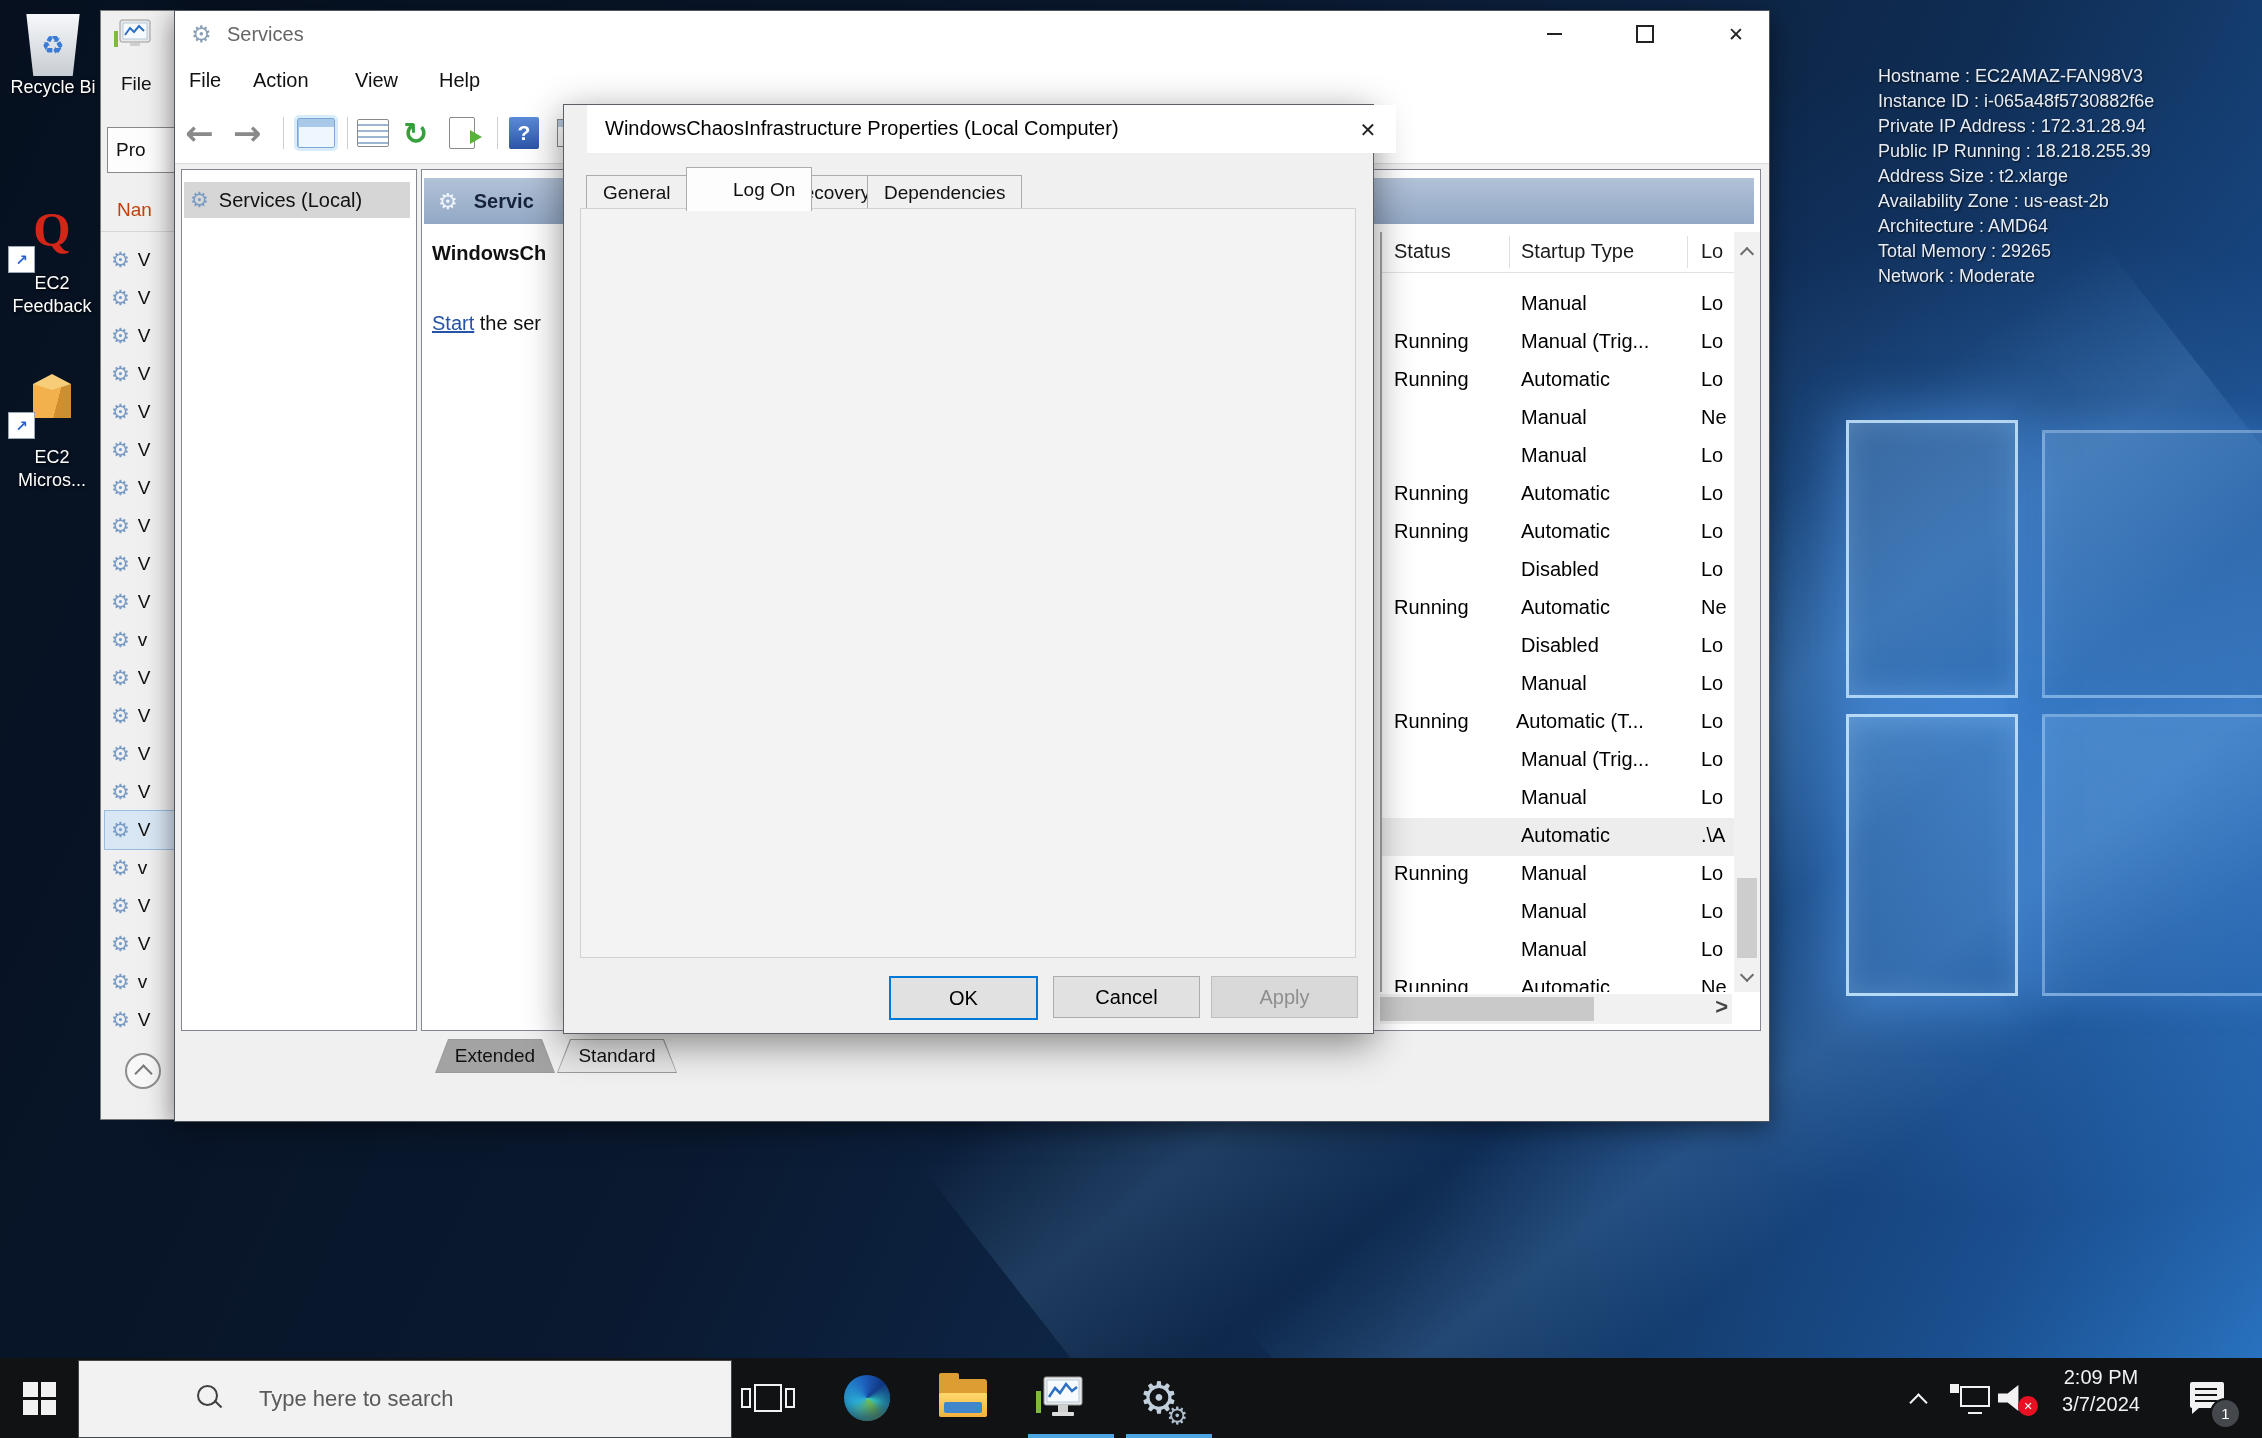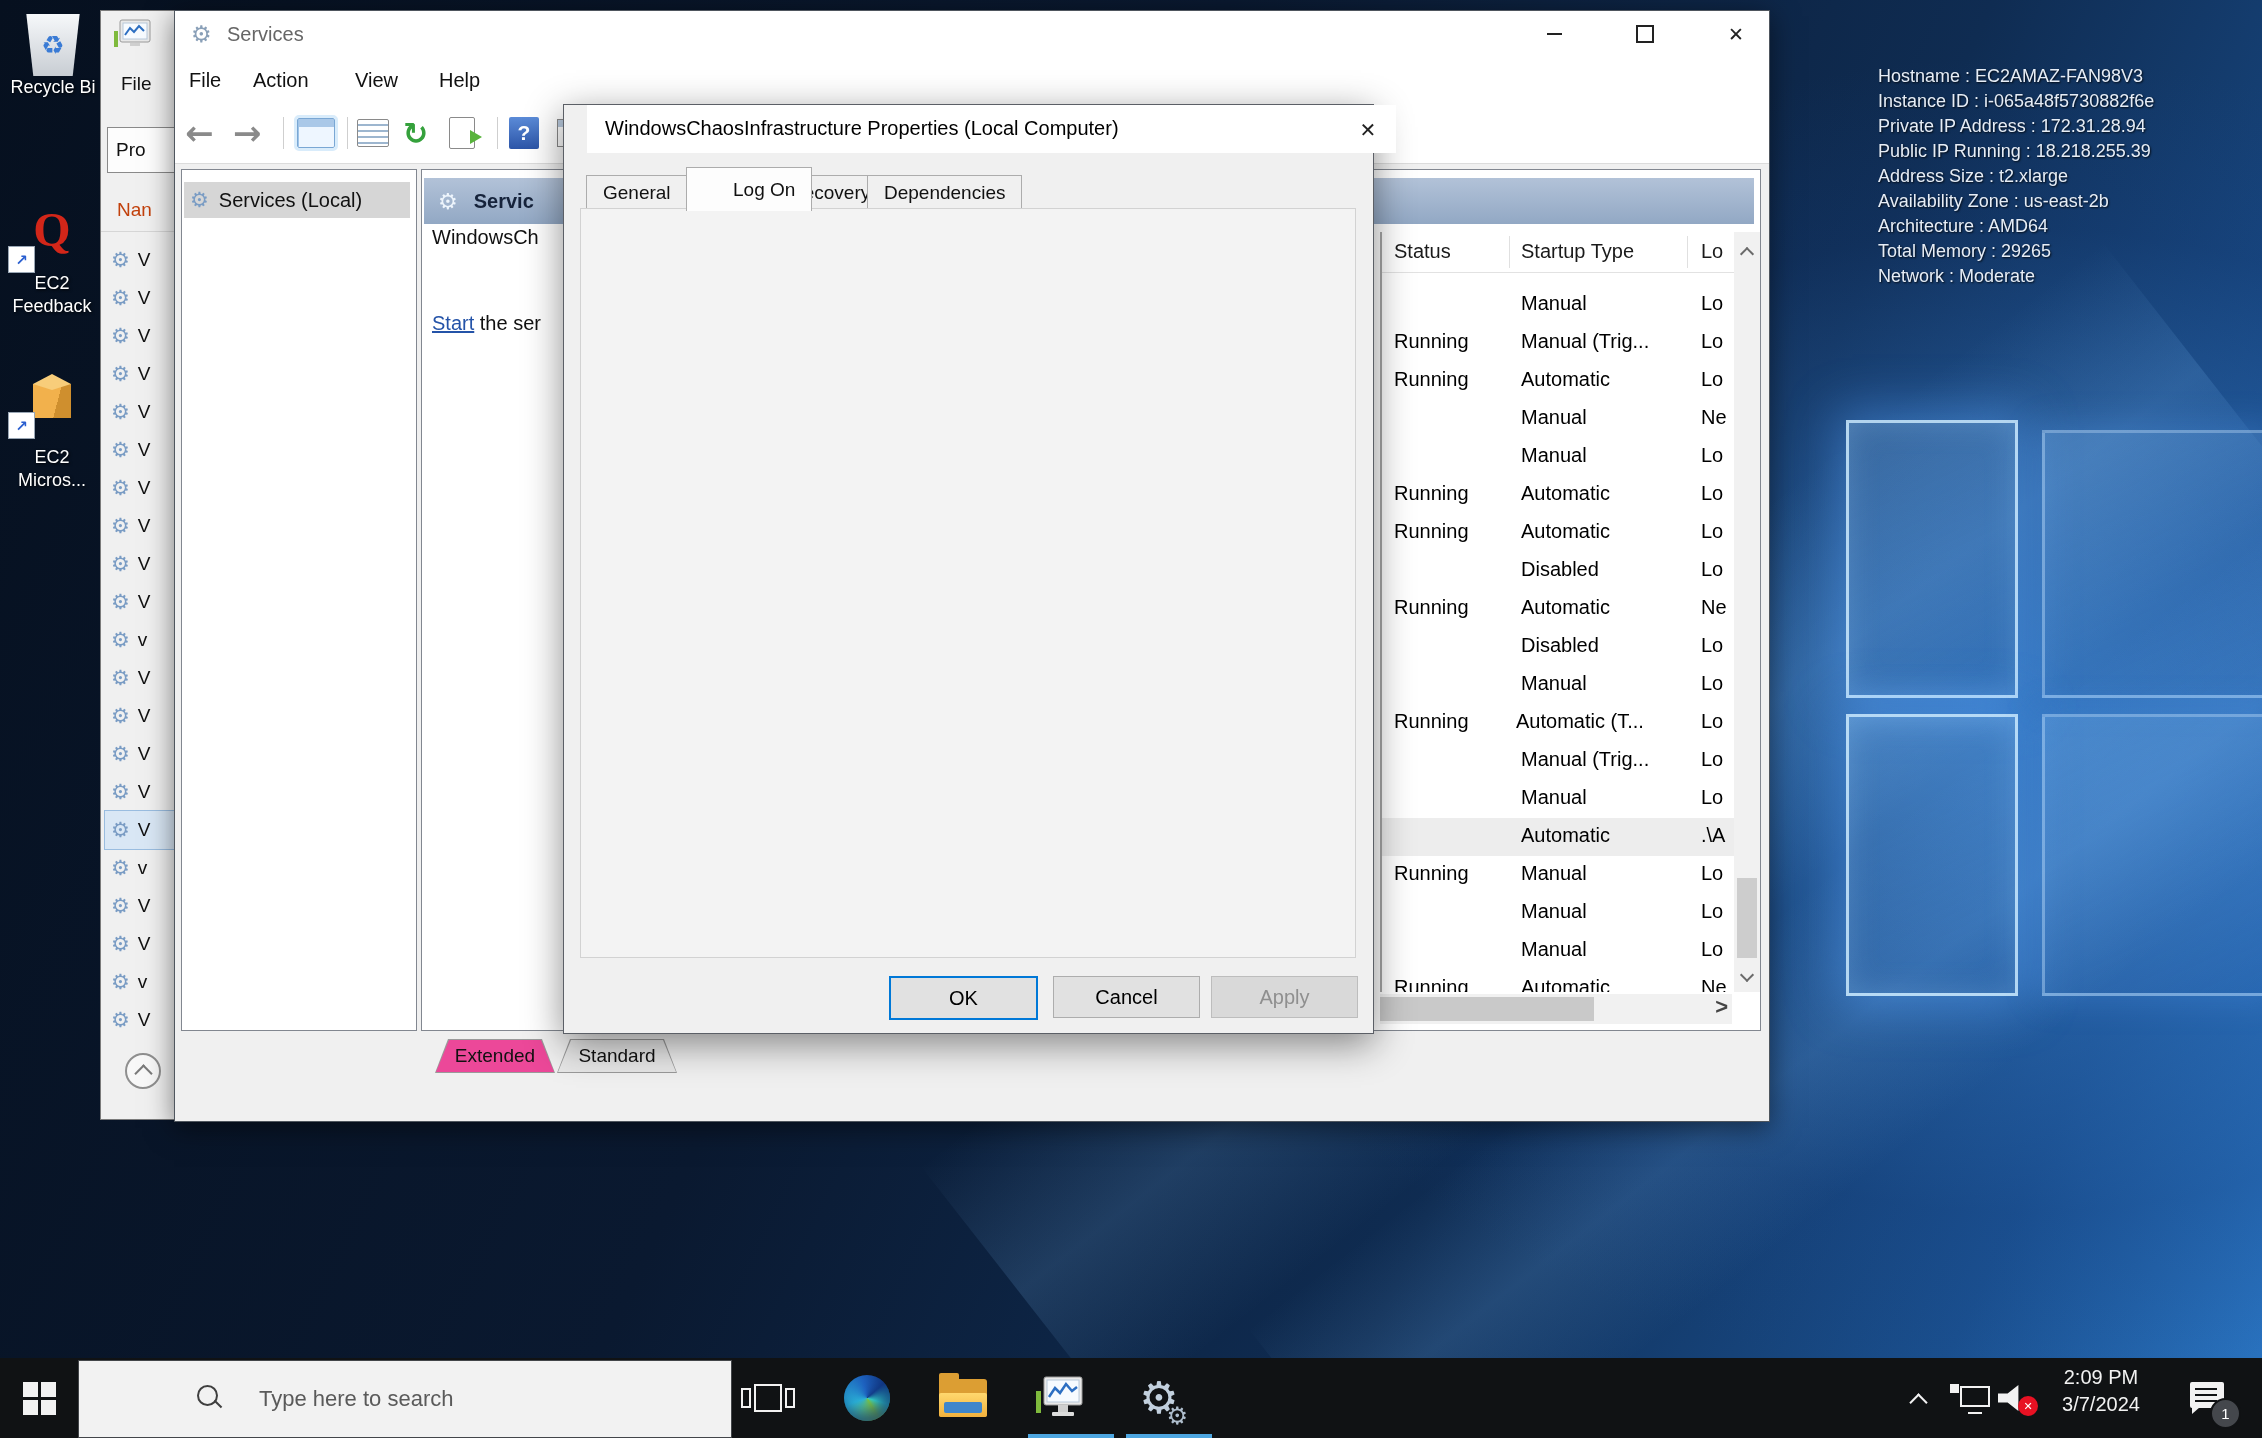--- a/index.html
+++ b/index.html
@@ -62,21 +62,21 @@
   
   #treepanel{position:absolute;left:6px;top:158px;width:234px;height:860px;background:#fff;border:1px solid #828790;}
   .treesel{position:absolute;left:2px;top:12px;width:226px;height:36px;background:#d6d6d6;display:flex;align-items:center;}
   .treesel .gear{font-family:"DejaVu Sans",sans-serif;color:#7a9cc4;font-size:21px;margin-left:6px;}
   .treesel .txt{font-size:20px;color:#111;margin-left:10px;white-space:nowrap;}
   
   #pane{position:absolute;left:246px;top:158px;width:1338px;height:860px;background:#fff;border:1px solid #828790;}
   #pane .bluehdr{position:absolute;left:2px;top:8px;width:1330px;height:46px;background:linear-gradient(#b2c2d8,#92a8c4);display:flex;align-items:center;}
   #pane .bluehdr .gear{font-family:"DejaVu Sans",sans-serif;color:#eef5fc;font-size:22px;margin-left:14px;}
   #pane .bluehdr .txt{font-size:20px;color:#16233b;margin-left:16px;font-weight:bold;white-space:nowrap;}
-  #pane .svcbold{position:absolute;left:10px;top:56px;font-size:20px;font-weight:normal;color:#111;white-space:nowrap;}
+  #pane .svcbold{position:absolute;left:10px;top:72px;font-size:20px;font-weight:bold;color:#111;white-space:nowrap;}
   #pane .startline{position:absolute;left:10px;top:142px;font-size:20px;color:#111;white-space:nowrap;}
   #pane .startline a{color:#2453a8;text-decoration:underline;}
   
   #svclist{position:absolute;left:958px;top:62px;width:378px;height:760px;border-left:2px solid #a8a8a8;background:#fff;overflow:hidden;}
   #svclist .lhdr{position:absolute;left:0;top:0;width:100%;height:40px;border-bottom:1px solid #e2e2e2;background:#fff;}
   #svclist .lhdr span{position:absolute;top:8px;font-size:20px;color:#1a1a1a;white-space:nowrap;}
   #svclist .hsep{position:absolute;top:4px;width:1px;height:32px;background:#e0e0e0;}
   .svcrow{position:absolute;left:0;width:352px;height:38px;}
   .svcrow span{position:absolute;top:6px;font-size:20px;color:#000;white-space:nowrap;}
   .svcrow.sel{background:#ededed;}
@@ -84,21 +84,21 @@
   .vsb{position:absolute;right:0;top:0;width:26px;height:100%;background:#f1f1f1;}
   .vsb .up,.vsb .dn{position:absolute;left:0;width:26px;height:32px;display:flex;align-items:center;justify-content:center;background:#f1f1f1;}
   .vsb .thumb{position:absolute;left:3px;top:646px;width:20px;height:80px;background:#cdcdcd;}
   .chev-s{width:8px;height:8px;border-left:2px solid #6a6a6a;border-top:2px solid #6a6a6a;}
   .hsb{position:absolute;left:958px;top:824px;width:352px;height:30px;background:#f1f1f1;}
   .hsb .thumb{position:absolute;left:0;top:3px;width:214px;height:24px;background:#c9c9c9;}
   .hsb .rarr{position:absolute;right:4px;top:0px;font-size:22px;font-weight:bold;color:#444;}
   
   .btab{position:absolute;top:1028px;height:34px;}
   .btab .edge-shape{position:absolute;inset:0;background:#9a9a9a;clip-path:polygon(13px 0,calc(100% - 13px) 0,100% 100%,0 100%);}
-  .btab .fill{position:absolute;inset:1px;background:#ec4899;clip-path:polygon(13px 0,calc(100% - 13px) 0,100% 100%,0 100%);display:flex;align-items:center;justify-content:center;font-size:19px;color:#111;}
+  .btab .fill{position:absolute;inset:1px;background:#a3a3a3;clip-path:polygon(13px 0,calc(100% - 13px) 0,100% 100%,0 100%);display:flex;align-items:center;justify-content:center;font-size:19px;color:#111;}
   .btab.inactive .fill{background:#e7e7e7;}
   
   #dlg{left:563px;top:104px;width:809px;height:928px;background:#f0f0f0;border:1px solid #5b5f66;box-shadow:0 10px 36px rgba(0,0,0,.45);}
   #dlg .titlebar{position:absolute;left:0;top:0;width:100%;height:48px;background:#fff;margin-left:23px;}
   #dlg .titlebar .t{position:absolute;left:18px;top:12px;font-size:20px;color:#000;white-space:nowrap;}
   #dlg .close{position:absolute;right:8px;top:8px;width:40px;height:34px;display:flex;align-items:center;justify-content:center;font-size:20px;color:#222;font-family:"DejaVu Sans",sans-serif;}
   .dtab{position:absolute;height:34px;top:70px;background:#f0f0f0;border:1px solid #acacac;border-bottom:none;display:flex;align-items:center;justify-content:center;font-size:19px;color:#111;padding:0 16px;}
   .dtab.active{top:62px;height:43px;background:#fdfdfd;z-index:3;}
   #dlg .page{position:absolute;left:16px;top:103px;width:774px;height:748px;background:#f3f3f3;border:1px solid #d2d2d2;z-index:1;}
   #dlg .lbl{position:absolute;font-size:20px;color:#111;white-space:nowrap;}

